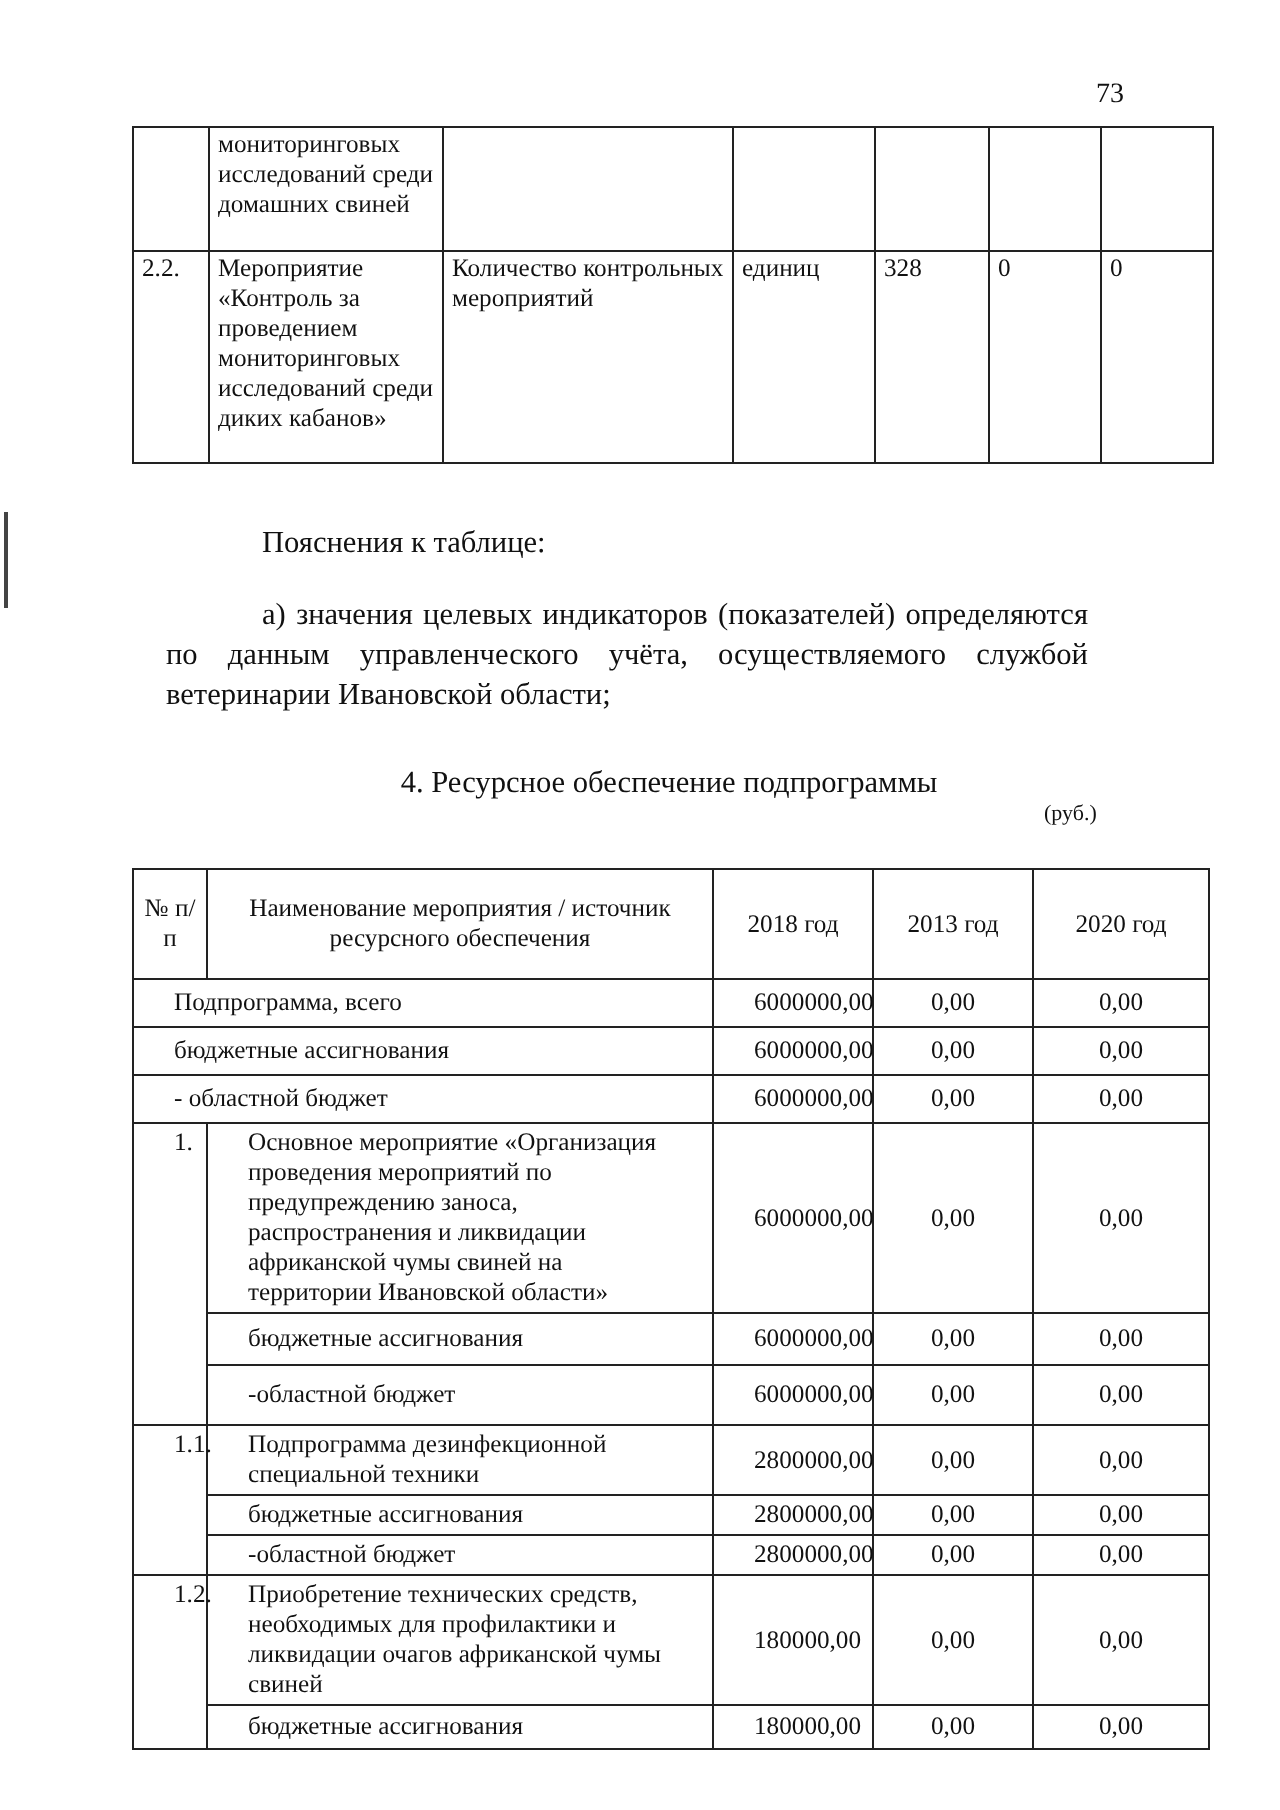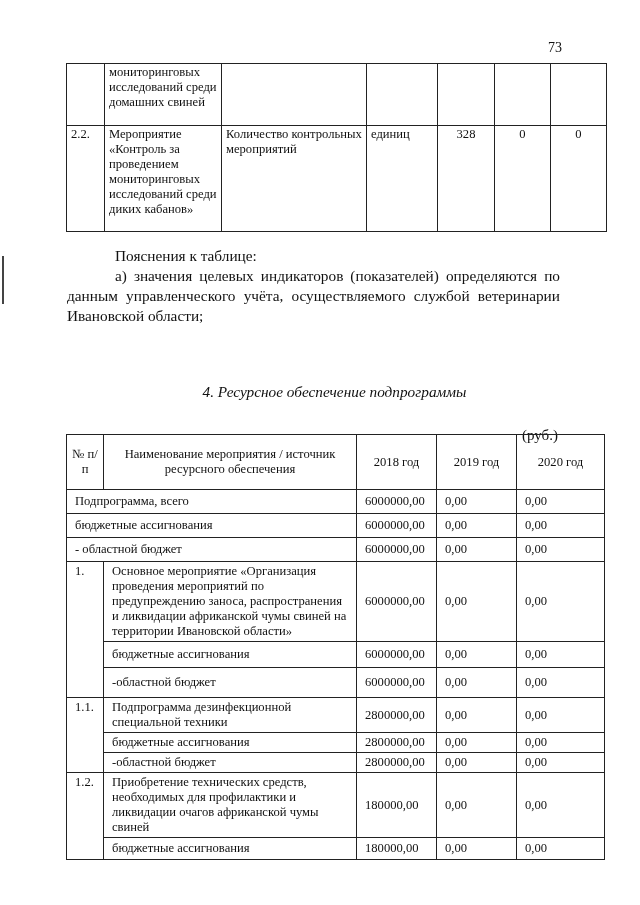--- a/index.html
+++ b/index.html
@@ -5,32 +5,32 @@
   html, body { margin:0; padding:0; background:#ffffff; }
   body { width:640px; height:905px; position:relative; overflow:hidden;
          font-family:"Liberation Serif", "DejaVu Serif", serif; color:#111; }
   .page-num { position:absolute; left:548px; top:40px; font-size:14px; }
   .margin-mark { position:absolute; left:2px; top:256px; width:2px; height:48px; background:#444; }
   table { border-collapse:collapse; position:absolute; table-layout:fixed; }
   td, th { border:1px solid #222; vertical-align:top; font-weight:normal; }
   
   #t1 { left:66px; top:63px; width:540px; font-size:12.6px; line-height:15px; }
   #t1 td { padding:1px 4px;font-family:Liberation Serif, serif; }
-  #t1 td.c { text-align:center; }
+  #t1 td.c { }
   
   .notes { position:absolute; left:67px; top:246px; width:493px; font-size:15.3px; line-height:20px; }
-  .notes p { margin:0; text-align:justify; text-align-last:left; }
+  .notes p { margin:16px; text-align:justify; text-align-last:left; }
   .notes .ind { text-indent:48px; }
   .notes .heading { padding-left:48px; }
-  .sec-title { position:absolute; left:67px; top:383px; width:535px; text-align:center; font-size:15.3px; line-height:18px;font-style:italic; }
-  .unit { position:absolute; left:522px; top:427px; font-size:15px; }
+  .sec-title { position:absolute; left:67px; top:383px; width:535px; text-align:center; font-size:15.3px; line-height:18px; }
+  .unit { position:absolute; left:522px; top:401px; font-size:11px; }
   
   #t2 { left:66px; top:434px; width:538px; font-size:12.6px; line-height:15px; }
-  #t2 td { padding:2px 8px; vertical-align:middle; }
-  #t2 td.num { }
+  #t2 td { padding:2px 20px; vertical-align:middle; }
+  #t2 td.num { text-align:center; }
   #t2 td.no { vertical-align:top; text-align:left; }
   #t2 th { padding:4px 2px; vertical-align:middle; text-align:center; font-size:12.6px; line-height:15px; }
 </style>
 </head>
 <body>
 
 <div class="page-num">73</div>
 <div class="margin-mark"></div>
 
 <table id="t1">
@@ -81,21 +81,21 @@
       <col style="width:253px">
       <col style="width:80px">
       <col style="width:80px">
       <col style="width:88px">
   </colgroup>
   <tbody>
       <tr style="height:55px">
     <th>№ п/п</th>
     <th>Наименование мероприятия / источник ресурсного обеспечения</th>
     <th>2018 год</th>
-    <th>2019 год</th>
+    <th>2013 год</th>
     <th>2020 год</th>
   </tr>
   <tr style="height:24px">
     <td colspan="2">Подпрограмма, всего</td>
     <td class="num">6000000,00</td>
     <td class="num">0,00</td>
     <td class="num">0,00</td>
   </tr>
   <tr style="height:24px">
     <td colspan="2">бюджетные ассигнования</td>

